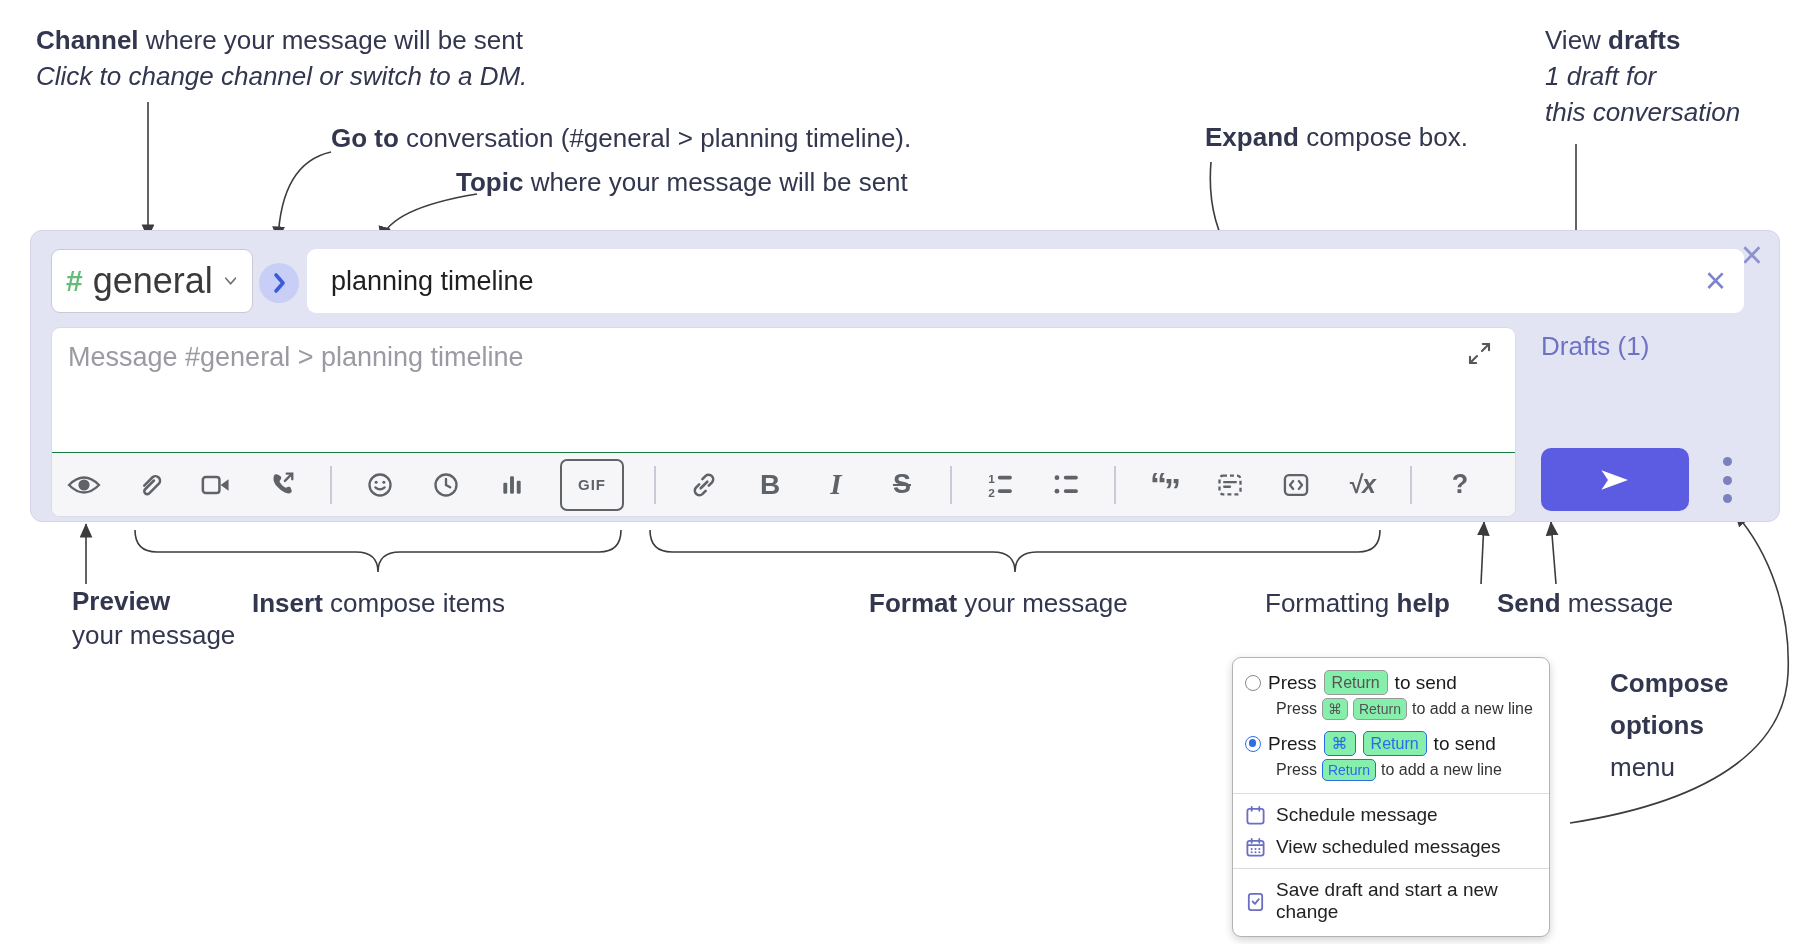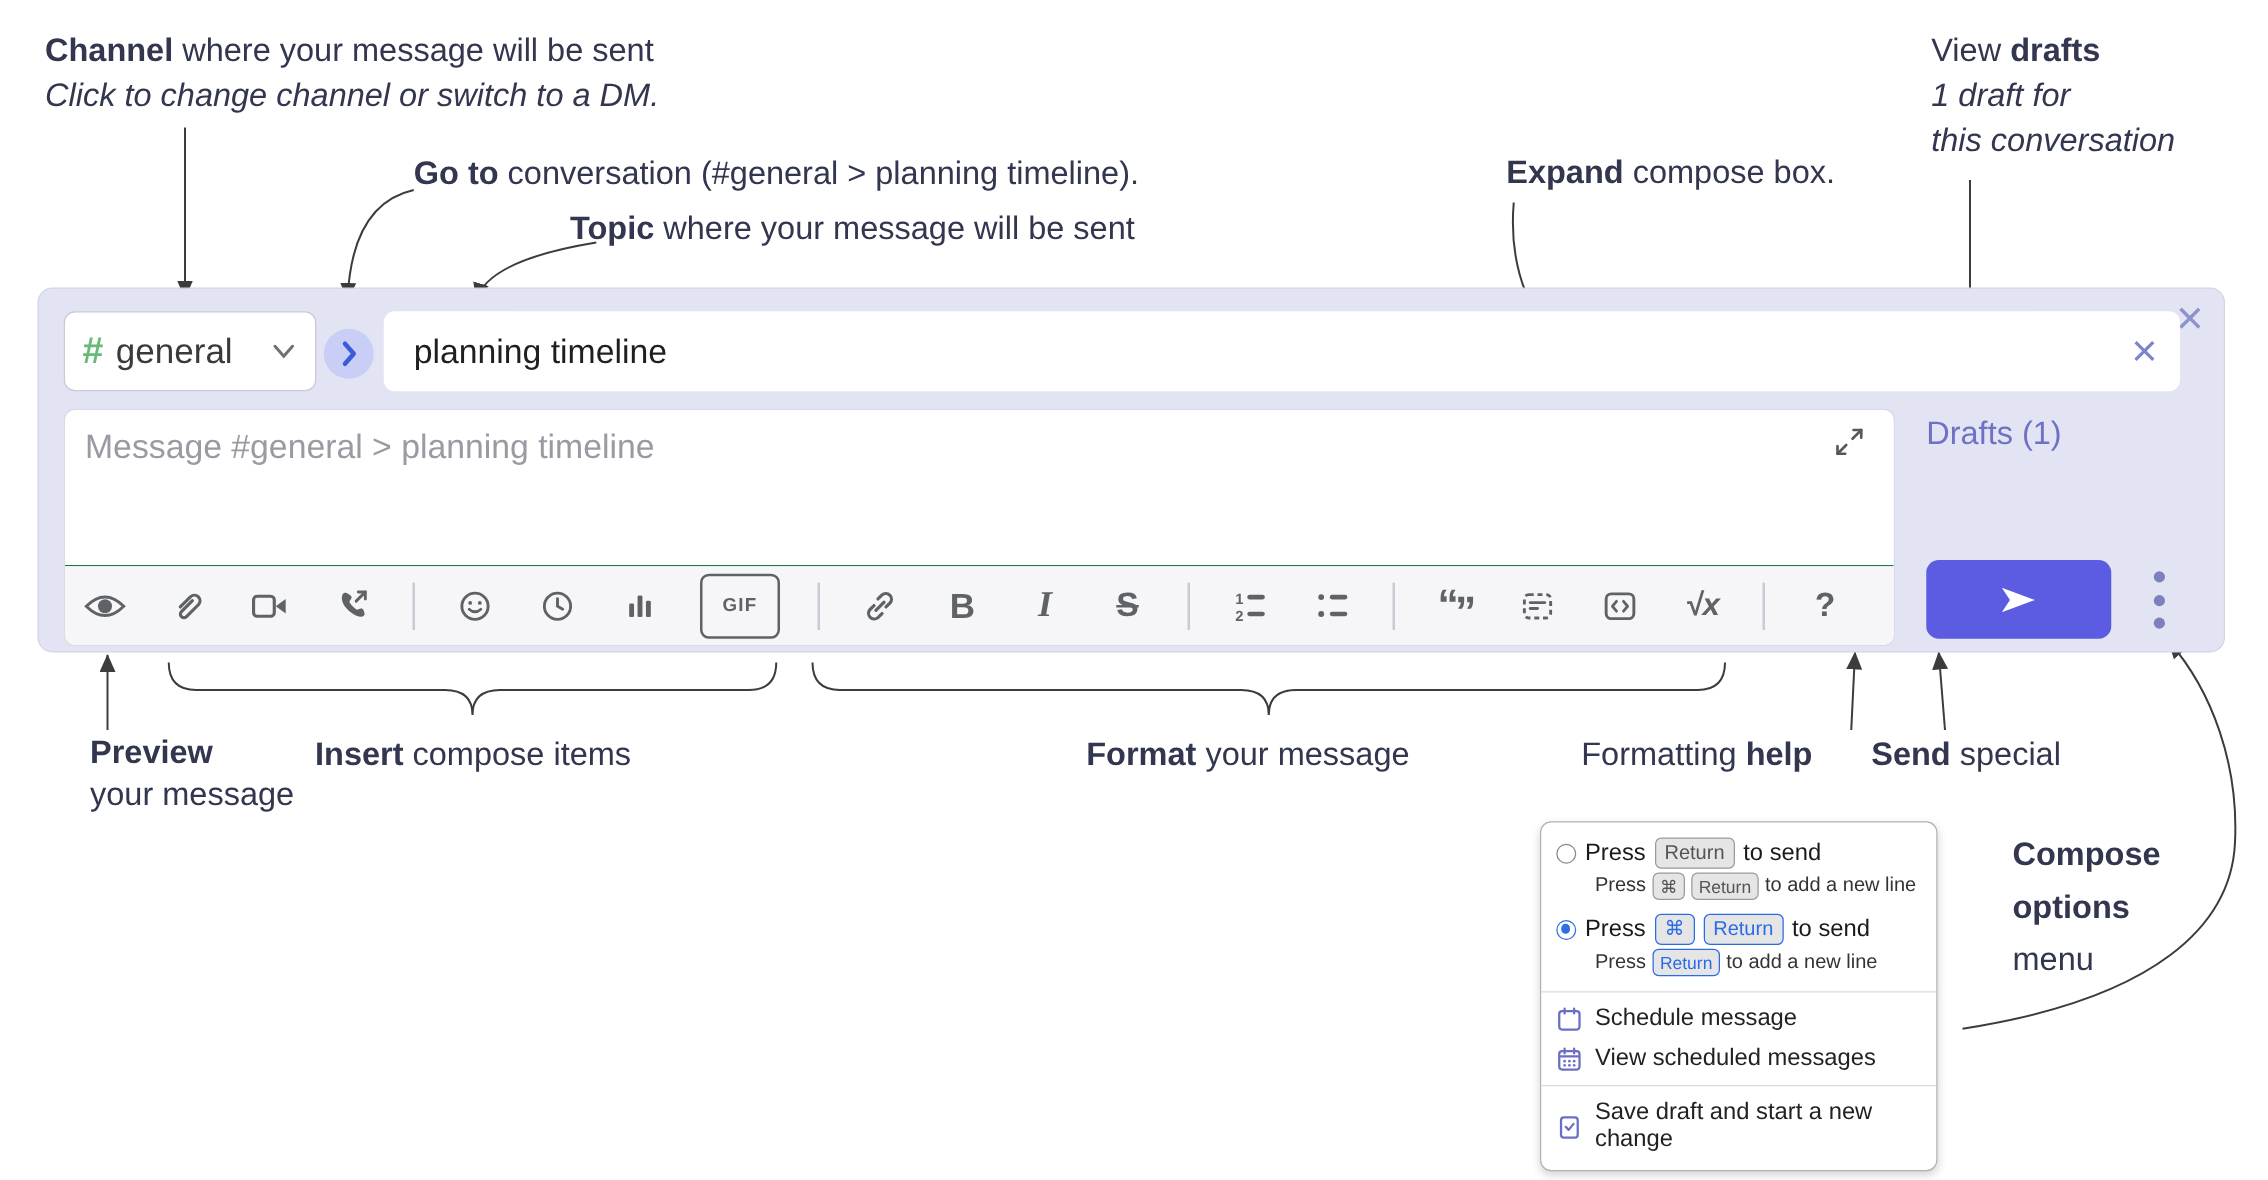--- a/index.html
+++ b/index.html
@@ -9,21 +9,21 @@
   .ann{position:absolute;font-size:26px;line-height:36px;white-space:nowrap;color:#32364e;}
   .ann b{font-weight:700;}
   .ann .it{font-style:italic;}
   
   .panel{position:absolute;left:30px;top:230px;width:1750px;height:292px;background:#e3e4f3;
          border:1px solid #d3d4e6;border-radius:12px;box-sizing:border-box;}
   .chanbtn{position:absolute;left:20px;top:18px;width:202px;height:64px;background:#fff;
            border:1px solid #c9cad6;border-radius:9px;display:flex;align-items:center;
            box-sizing:border-box;padding:0 14px;gap:10px;cursor:pointer;}
   .chanbtn .hash{color:#66bb7a;font-size:30px;font-weight:700;}
-  .chanbtn .cname{color:#3a3a3a;font-size:28px;flex:1;}
+  .chanbtn .cname{color:#3a3a3a;font-size:36px;flex:1;}
   .gotobtn{position:absolute;left:228px;top:32px;width:40px;height:40px;border-radius:50%;
            background:#c8cef5;display:flex;align-items:center;justify-content:center;cursor:pointer;}
   .topicwrap{position:absolute;left:276px;top:18px;width:1437px;height:64px;background:#fff;
              border-radius:9px;display:flex;align-items:center;box-sizing:border-box;padding:0 18px 0 24px;}
   .topicwrap .tval{flex:1;font-size:27px;color:#1f1f1f;}
   .topicwrap .tclear{font-size:36px;color:#7f83cc;cursor:pointer;line-height:36px;}
   .msgbox{position:absolute;left:20px;top:96px;width:1465px;height:190px;background:#fff;
           border:1px solid #dadbe8;border-radius:9px;box-sizing:border-box;}
   .msgbox .ph{position:absolute;left:16px;top:14px;font-size:27px;color:#9a9aa2;}
   .expand{position:absolute;right:22px;top:12px;cursor:pointer;}
@@ -56,21 +56,21 @@
   .menu{position:absolute;left:1232px;top:657px;width:318px;background:#fff;border:1.5px solid #b3b3b3;
         border-radius:9px;box-shadow:0 3px 8px rgba(0,0,0,.18);box-sizing:border-box;padding:8px 0;}
   .optmain{display:flex;align-items:center;gap:7px;padding:4px 12px 2px;font-size:19px;color:#1a1a1a;cursor:pointer;}
   .optsub{display:flex;align-items:center;gap:5px;padding:1px 12px 7px 43px;font-size:16px;color:#333;}
   .radio{width:16px;height:16px;border-radius:50%;border:1.7px solid #8a8a8a;background:#fff;
          box-sizing:border-box;flex:0 0 auto;position:relative;}
   .radio.sel{border-color:#2f6fe4;}
   .radio.sel::after{content:"";position:absolute;left:2.6px;top:2.6px;width:7.5px;height:7.5px;
          border-radius:50%;background:#2f6fe4;}
   .kc{border:1.4px solid #9a9a9a;border-radius:5px;padding:0 7px;font-size:16px;line-height:23px;
-      color:#555;background:#e5e5e5;display:inline-block;}
+      color:#555;background:#86efac;display:inline-block;}
   .kc.sm{font-size:14px;line-height:20px;padding:0 5px;}
   .kc.blue{color:#2b6be8;border-color:#2b6be8;}
   .mdiv{border-top:1px solid #dcdcdc;margin:5px 0;}
   .mitem{display:flex;align-items:center;gap:10px;padding:5px 12px;font-size:19px;color:#222;cursor:pointer;}
   .mitem svg{flex:0 0 auto;}
 </style>
 </head>
 <body>
 
 <div id="canvas">
@@ -289,21 +289,21 @@
   <div class="blabel" style="left:252px;top:586px;">
     <b>Insert</b><span> compose items</span>
   </div>
   <div class="blabel" style="left:869px;top:586px;">
     <b>Format</b><span> your message</span>
   </div>
   <div class="blabel" style="left:1265px;top:586px;">
     <span>Formatting </span><b>help</b>
   </div>
   <div class="blabel" style="left:1497px;top:586px;">
-    <b>Send</b><span> special</span>
+    <b>Send</b><span> message</span>
   </div>
   <div class="blabel" style="left:1610px;top:662px;line-height:42px;">
     <div><b>Compose</b></div>
     <div><b>options</b></div>
     <div>menu</div>
   </div>
 
   <div class="menu">
     <div class="optmain">
       <span class="radio"></span>

